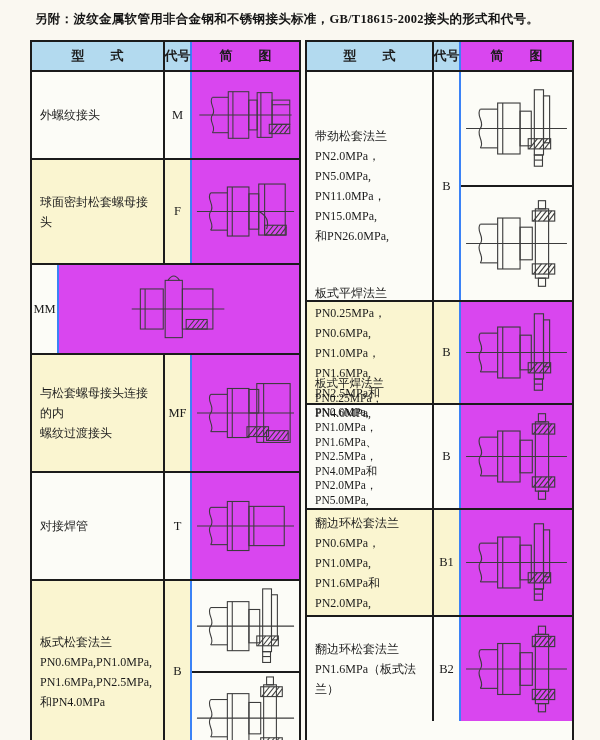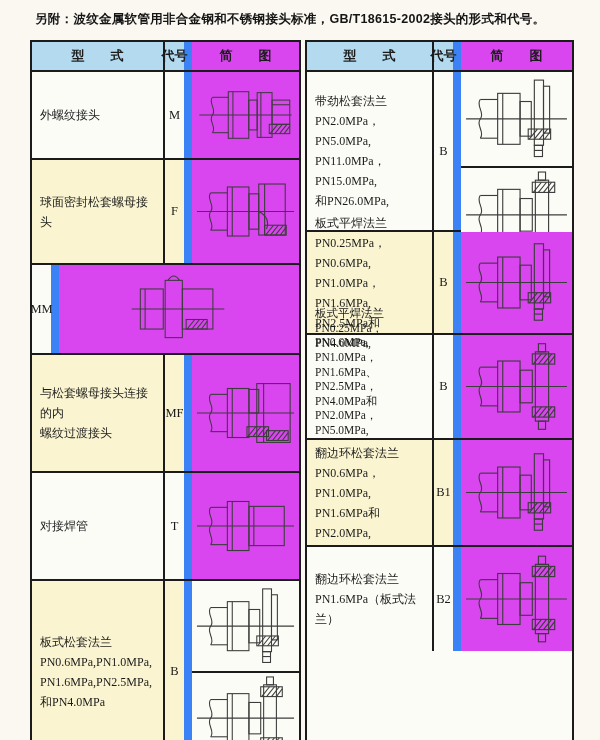--- a/index.html
+++ b/index.html
@@ -5,48 +5,48 @@
   html,body{margin:0;padding:0}
   body{
     width:600px;height:740px;position:relative;
     background:#FAF8F1;
     font-family:"Liberation Serif",serif;
     color:#1B1B1B;
     overflow:hidden;
   }
   .title{
     position:absolute;left:35px;top:11px;
-    font-family:Liberation Sans, sans-serif;
+    font-family:Liberation Serif, serif;
     font-size:12.5px;font-weight:700;letter-spacing:.3px;
     color:#151515;white-space:nowrap;
   }
   .tables{position:absolute;left:30px;top:40px;display:flex}
   .tbl{border:2px solid #1B1B1B;background:#FCFCF7}
   .tbl *{box-sizing:border-box}
   #lt{width:267px;margin-right:4px}
   #rt{width:265px}
   .trow{display:flex;border-bottom:2px solid #1B1B1B}
   .trow:last-child{border-bottom:none}
   .hdr{height:30px;background:#B3DAEF}
   .cell{display:flex;align-items:center;justify-content:center}
   .c-type{justify-content:flex-start;padding:4px 4px 4px 8px;border-right:2px solid #1B1B1B;
           font-size:12px;line-height:20px;white-space:pre-line}
-  .c-code{border-right:8px solid #3b82f6;font-size:12.5px}
+  .c-code{border-right:2px solid #3b82f6;font-size:12.5px}
   .c-diag{flex:1;background:#d946ef;padding:2px}
   .hdr .cell{font-weight:700;font-size:13px;padding:0;white-space:pre;justify-content:center}
   
   #lt .c-type{width:133px}
   #lt .c-code{width:27px}
   #rt .c-type{width:127px}
   #rt .c-code{width:27px}
   
   #lt .r0{height:88px}#lt .r1{height:105px}#lt .r2{height:90px}
   #lt .r3{height:118px}#lt .r4{height:108px}#lt .r5{height:181px}
   
-  #rt .r0{height:160px}#rt .r1{height:103px}#rt .r2{height:105px}
+  #rt .r0{height:230px}#rt .r1{height:103px}#rt .r2{height:105px}
   #rt .r3{height:107px}#rt .r4{height:104px}
   .hl .c-type,.hl .c-code{background:#FAF5D0}
   .compact{font-size:11.5px;line-height:14.6px}
   .dsplit{flex:1;display:flex;flex-direction:column;padding:0}
   .dsub{flex:1;display:flex;align-items:center;justify-content:center;padding:2px;background:#FCFCF7}
   .dsub.first{border-bottom:2px solid #1B1B1B}
   .dsvg{display:block;width:100%;height:100%;stroke:#3C3C3C;stroke-width:1.1;fill:none}
   .defs-holder{position:absolute;width:0;height:0;overflow:hidden}
 </style>
 </head>

